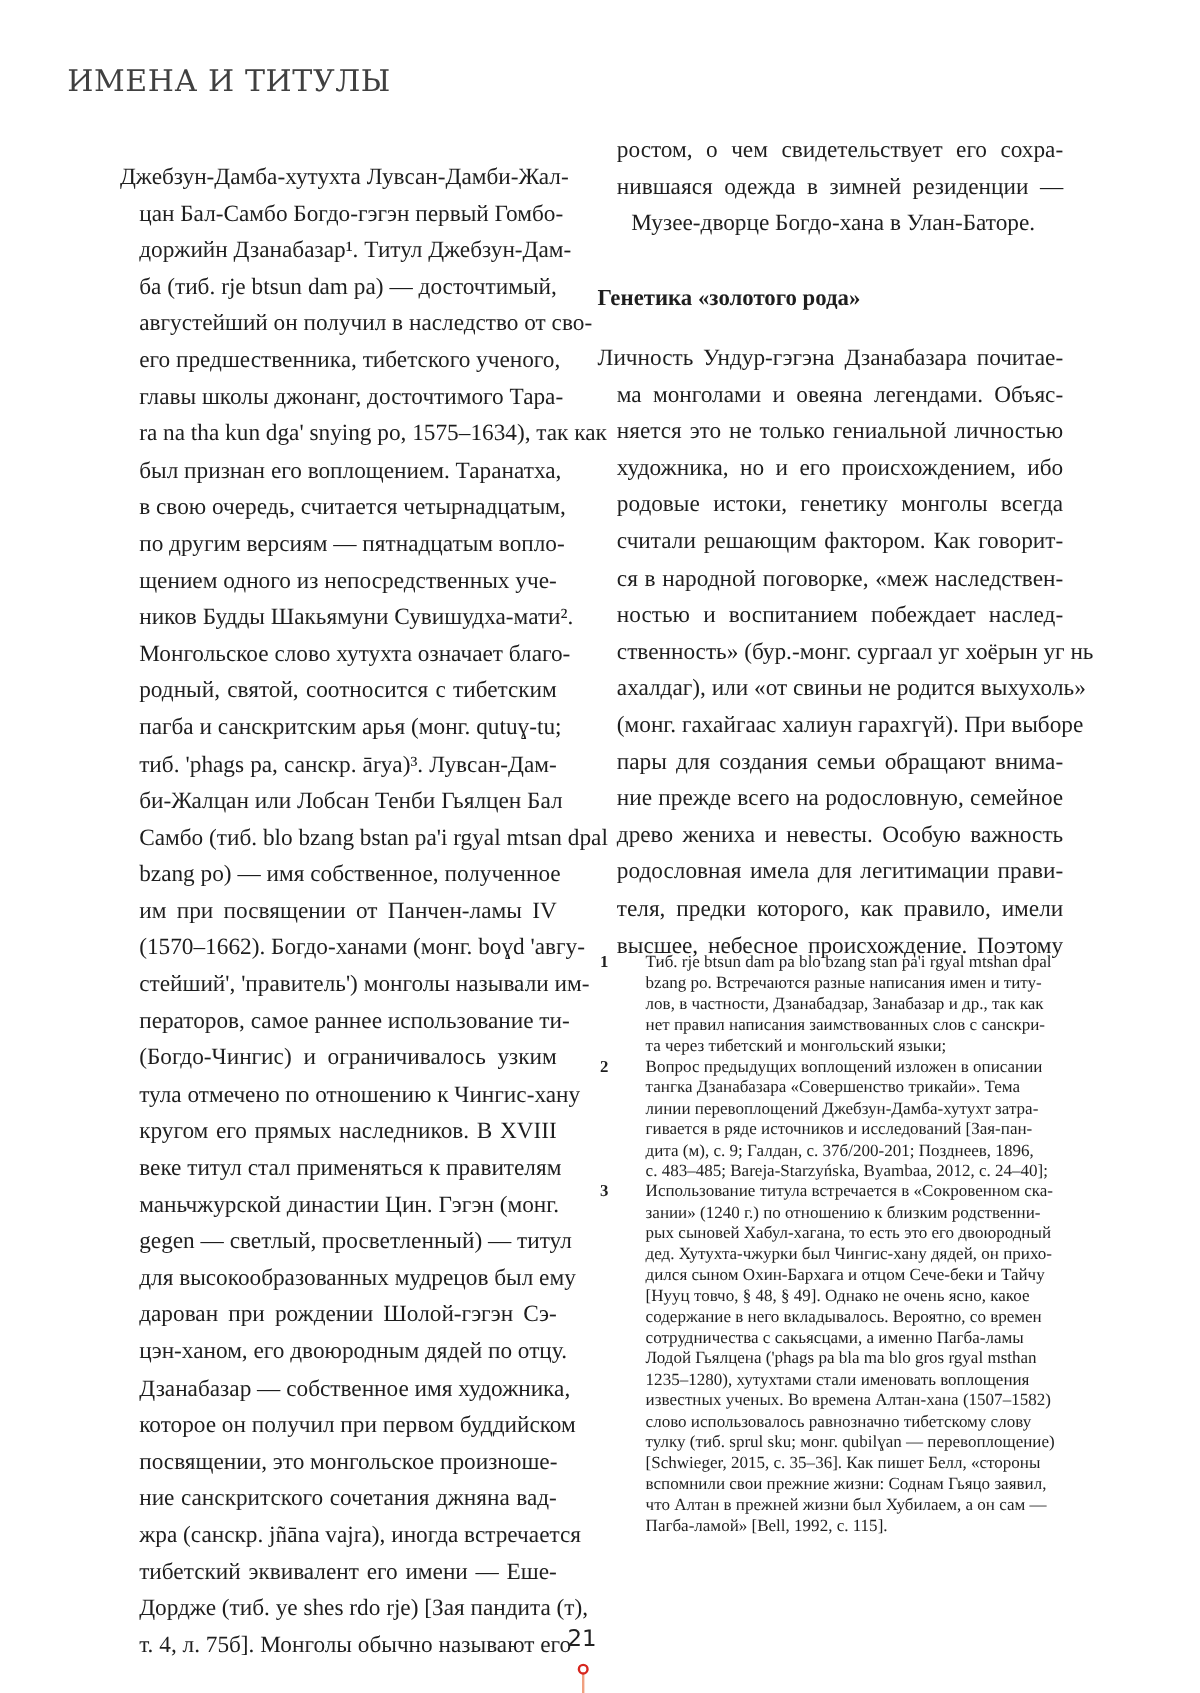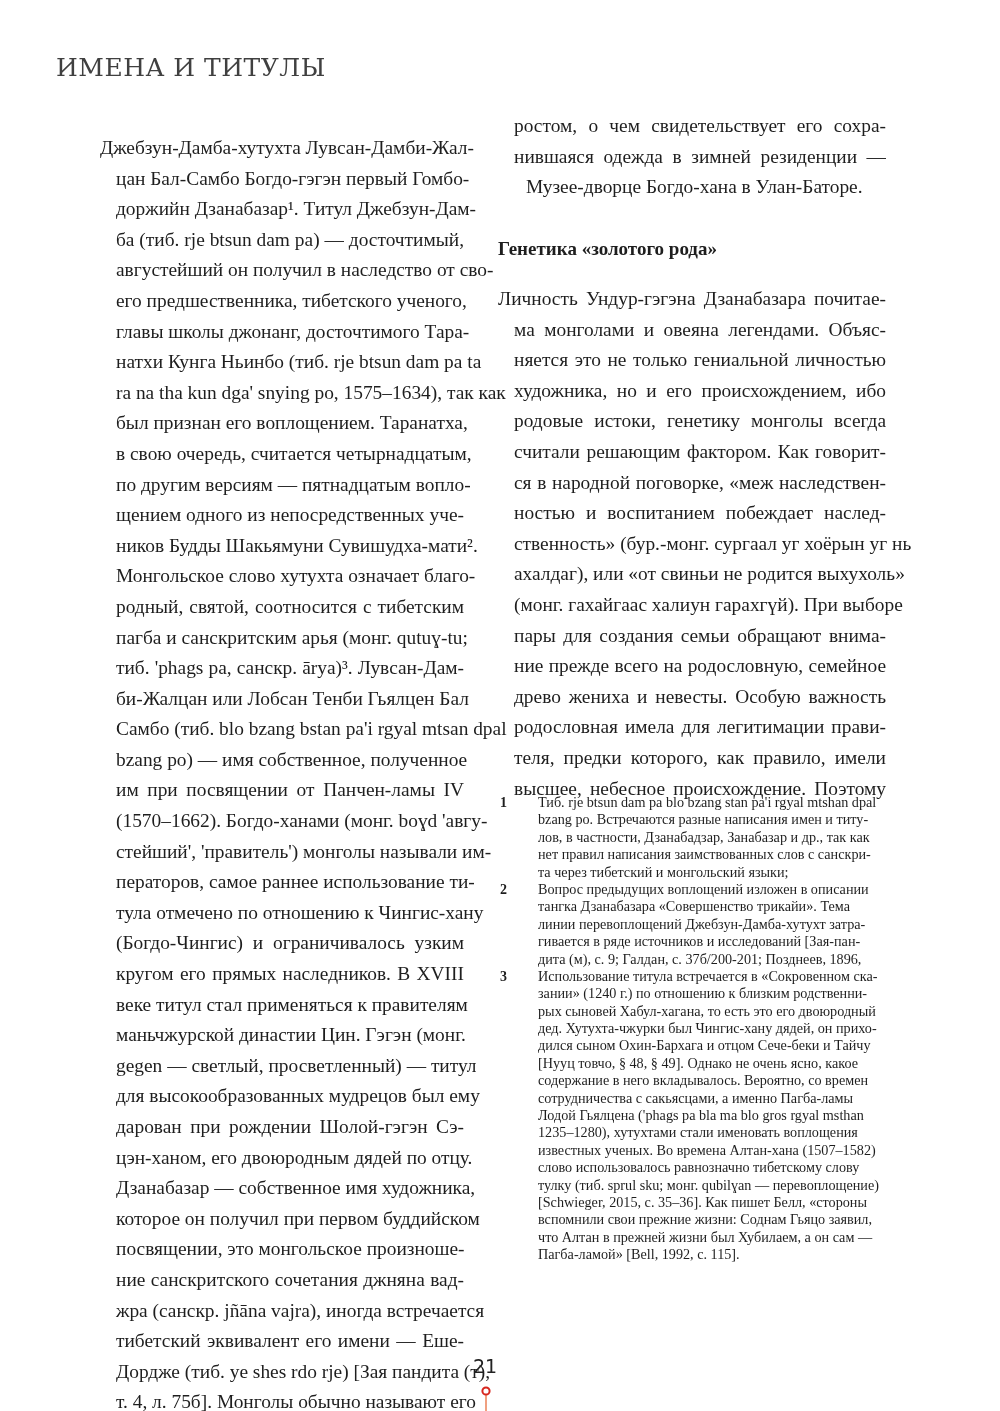--- a/index.html
+++ b/index.html
@@ -63,40 +63,39 @@
   <h1 class="page-title">ИМЕНА И ТИТУЛЫ</h1>
 
   <div class="col left-col" id="left-col">
       <span class="line first-indent">Джебзун-Дамба-хутухта Лувсан-Дамби-Жал-</span>
       <span class="line">цан Бал-Самбо Богдо-гэгэн первый Гомбо-</span>
       <span class="line">доржийн Дзанабазар¹. Титул Джебзун-Дам-</span>
       <span class="line">ба (тиб. rje btsun dam pa) — досточтимый,</span>
       <span class="line">августейший он получил в наследство от сво-</span>
       <span class="line">его предшественника, тибетского ученого,</span>
       <span class="line">главы школы джонанг, досточтимого Тара-</span>
-      <span class="line">натхи Кунга Ньинбо (тиб. rje btsun dam pa ta</span>
       <span class="line">ra na tha kun dga' snying po, 1575–1634), так как</span>
       <span class="line">был признан его воплощением. Таранатха,</span>
       <span class="line">в свою очередь, считается четырнадцатым,</span>
       <span class="line">по другим версиям — пятнадцатым вопло-</span>
       <span class="line">щением одного из непосредственных уче-</span>
       <span class="line">ников Будды Шакьямуни Сувишудха-мати².</span>
       <span class="line">Монгольское слово хутухта означает благо-</span>
       <span class="line">родный, святой, соотносится с тибетским</span>
       <span class="line">пагба и санскритским арья (монг. qutuɣ-tu;</span>
       <span class="line">тиб. 'phags pa, санскр. ārya)³. Лувсан-Дам-</span>
       <span class="line">би-Жалцан или Лобсан Тенби Гьялцен Бал</span>
       <span class="line">Самбо (тиб. blo bzang bstan pa'i rgyal mtsan dpal</span>
       <span class="line">bzang po) — имя собственное, полученное</span>
       <span class="line">им при посвящении от Панчен-ламы IV</span>
       <span class="line">(1570–1662). Богдо-ханами (монг. boɣd 'авгу-</span>
       <span class="line">стейший', 'правитель') монголы называли им-</span>
       <span class="line">ператоров, самое раннее использование ти-</span>
+      <span class="line">(Богдо-Чингис) и ограничивалось узким</span>
       <span class="line">тула отмечено по отношению к Чингис-хану</span>
-      <span class="line">(Богдо-Чингис) и ограничивалось узким</span>
       <span class="line">кругом его прямых наследников. В XVIII</span>
       <span class="line">веке титул стал применяться к правителям</span>
       <span class="line">маньчжурской династии Цин. Гэгэн (монг.</span>
       <span class="line">gegen — светлый, просветленный) — титул</span>
       <span class="line">для высокообразованных мудрецов был ему</span>
       <span class="line">дарован при рождении Шолой-гэгэн Сэ-</span>
       <span class="line">цэн-ханом, его двоюродным дядей по отцу.</span>
       <span class="line">Дзанабазар — собственное имя художника,</span>
       <span class="line">которое он получил при первом буддийском</span>
       <span class="line">посвящении, это монгольское произноше-</span>
@@ -144,20 +143,21 @@
         <span class="nline">нет правил написания заимствованных слов с санскри-</span>
         <span class="nline">та через тибетский и монгольский языки;</span>
       </div>
       <div class="note">
         <span class="note-num">2</span>
         <span class="nline">Вопрос предыдущих воплощений изложен в описании</span>
         <span class="nline">тангка Дзанабазара «Совершенство трикайи». Тема</span>
         <span class="nline">линии перевоплощений Джебзун-Дамба-хутухт затра-</span>
         <span class="nline">гивается в ряде источников и исследований [Зая-пан-</span>
         <span class="nline">дита (м), с. 9; Галдан, с. 37б/200-201; Позднеев, 1896,</span>
+        <span class="nline">с. 483–485; Bareja-Starzyńska, Byambaa, 2012, с. 24–40];</span>
       </div>
       <div class="note">
         <span class="note-num">3</span>
         <span class="nline">Использование титула встречается в «Сокровенном ска-</span>
         <span class="nline">зании» (1240 г.) по отношению к близким родственни-</span>
         <span class="nline">рых сыновей Хабул-хагана, то есть это его двоюродный</span>
         <span class="nline">дед. Хутухта-чжурки был Чингис-хану дядей, он прихо-</span>
         <span class="nline">дился сыном Охин-Бархага и отцом Сече-беки и Тайчу</span>
         <span class="nline">[Нууц товчо, § 48, § 49]. Однако не очень ясно, какое</span>
         <span class="nline">содержание в него вкладывалось. Вероятно, со времен</span>

